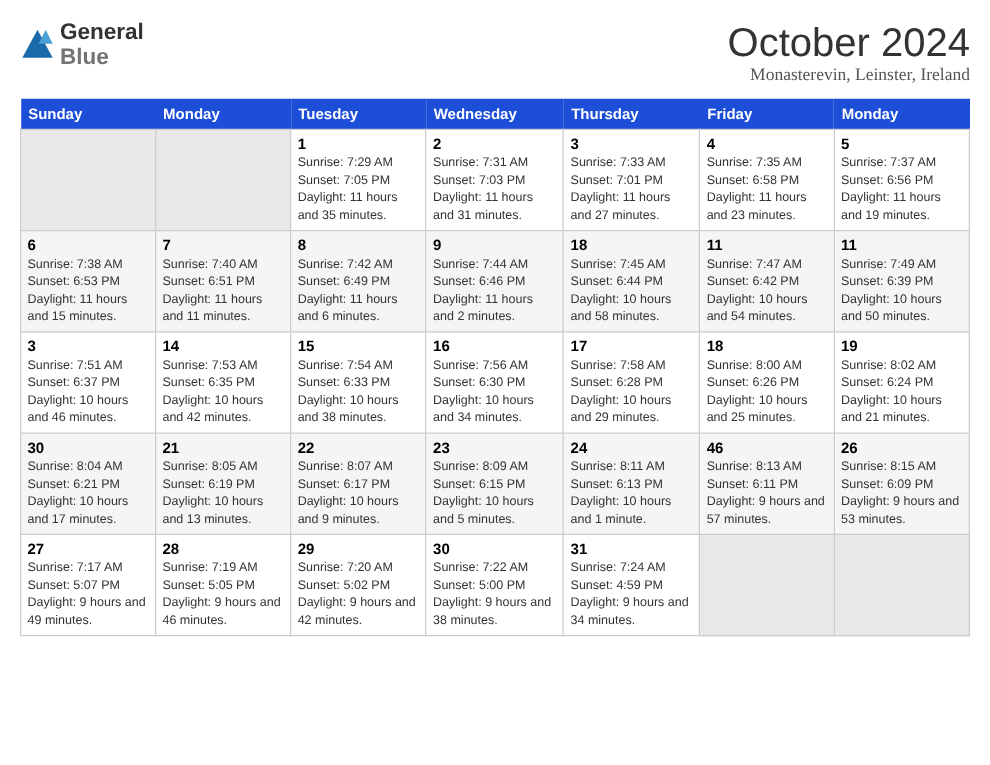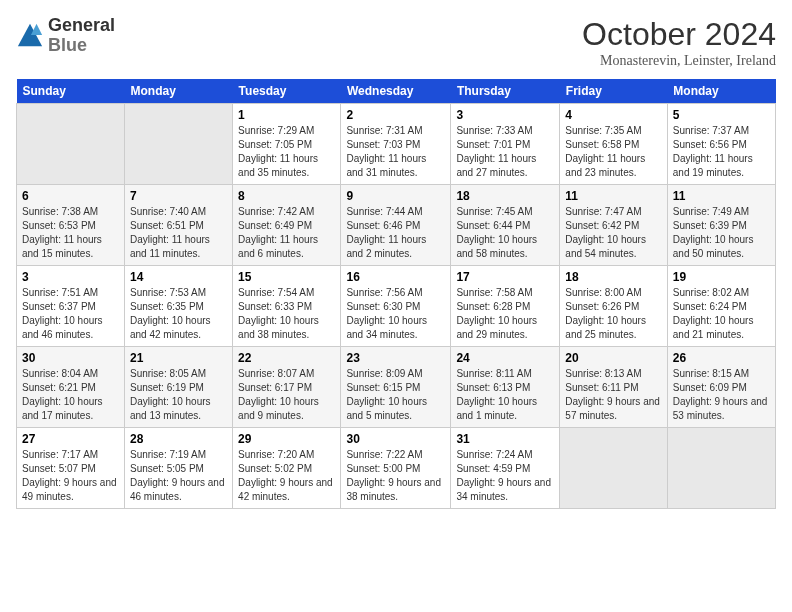--- a/index.html
+++ b/index.html
@@ -268,21 +268,21 @@
           Sunrise: 8:09 AM<br>Sunset: 6:15 PM<br>Daylight: 10 hours and 5 minutes.
         </div>
         </td>
         <td>
           <span class="day-number">24</span>
         <div class="day-info">
           Sunrise: 8:11 AM<br>Sunset: 6:13 PM<br>Daylight: 10 hours and 1 minute.
         </div>
         </td>
         <td>
-          <span class="day-number">20</span>
+          <span class="day-number">46</span>
         <div class="day-info">
           Sunrise: 8:13 AM<br>Sunset: 6:11 PM<br>Daylight: 9 hours and 57 minutes.
         </div>
         </td>
         <td>
           <span class="day-number">26</span>
         <div class="day-info">
           Sunrise: 8:15 AM<br>Sunset: 6:09 PM<br>Daylight: 9 hours and 53 minutes.
         </div>
         </td>

